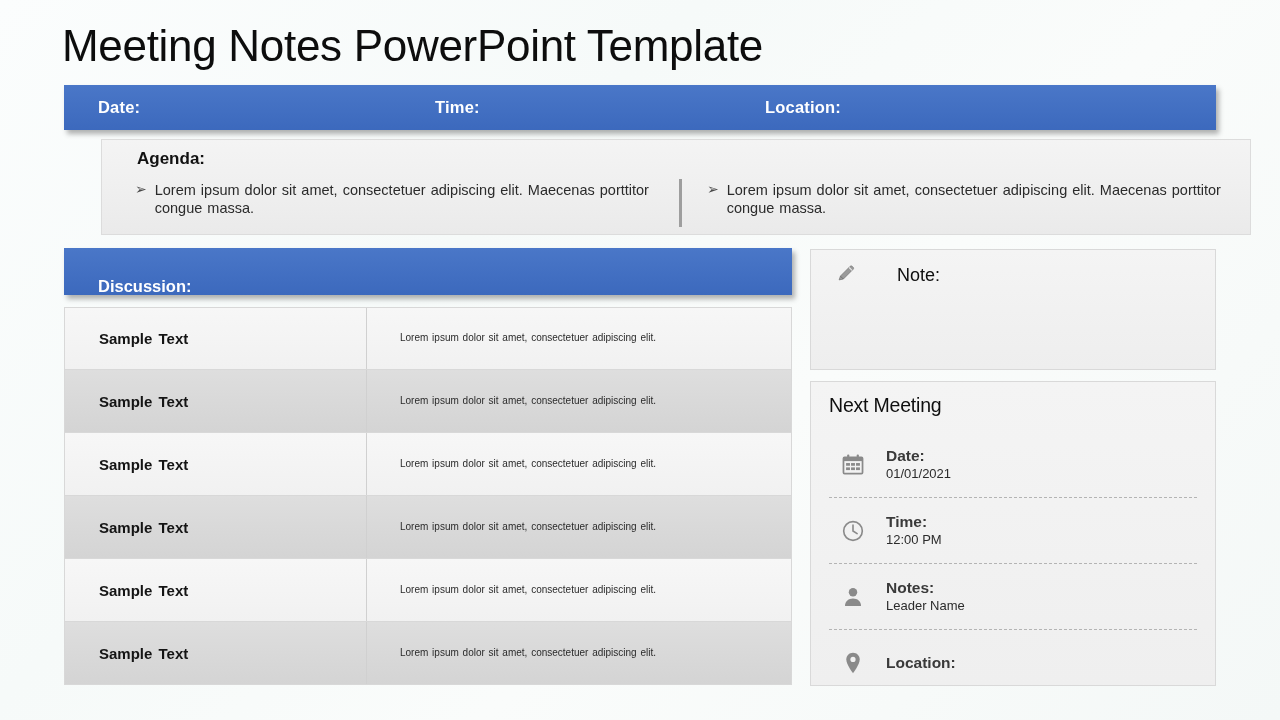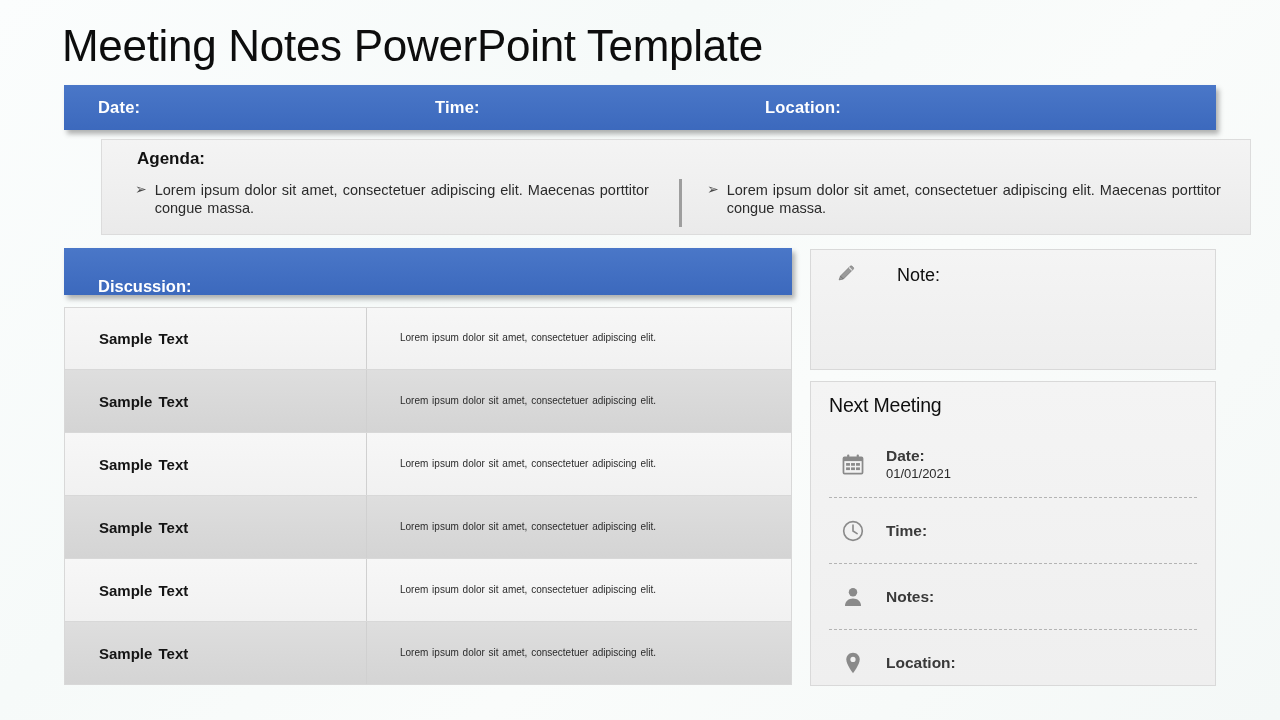--- a/index.html
+++ b/index.html
@@ -360,32 +360,34 @@
 
       <div class="next-item">
         <div class="ni-icon">
           <svg width="26" height="26" viewBox="0 0 24 24">
             <circle cx="12" cy="12" r="8.6" fill="none" stroke="#8a8a8a" stroke-width="1.5"></circle>
             <path d="M12 6.6 V12 L15.8 14.4" fill="none" stroke="#8a8a8a" stroke-width="1.5" stroke-linecap="round"></path>
           </svg>
         </div>
         <div class="ni-body">
           <div class="ni-label">Time:</div>
+          <div class="ni-value">12:00 PM</div>
         </div>
       </div>
 
       <div class="next-item">
         <div class="ni-icon">
           <svg width="26" height="26" viewBox="0 0 24 24">
             <circle cx="12" cy="7.6" r="3.9" fill="#8a8a8a"></circle>
             <path d="M4.6 20.4 C4.6 15.9 8 13.4 12 13.4 C16 13.4 19.4 15.9 19.4 20.4 Z" fill="#8a8a8a"></path>
           </svg>
         </div>
         <div class="ni-body">
           <div class="ni-label">Notes:</div>
+          <div class="ni-value">Leader Name</div>
         </div>
       </div>
 
       <div class="next-item">
         <div class="ni-icon">
           <svg width="26" height="26" viewBox="0 0 24 24">
             <path d="M12 2.6 C8.5 2.6 5.8 5.3 5.8 8.7 C5.8 13.3 12 21.4 12 21.4 C12 21.4 18.2 13.3 18.2 8.7 C18.2 5.3 15.5 2.6 12 2.6 Z" fill="#8a8a8a"></path>
             <circle cx="12" cy="8.7" r="2.4" fill="#f1f1f1"></circle>
           </svg>
         </div>

